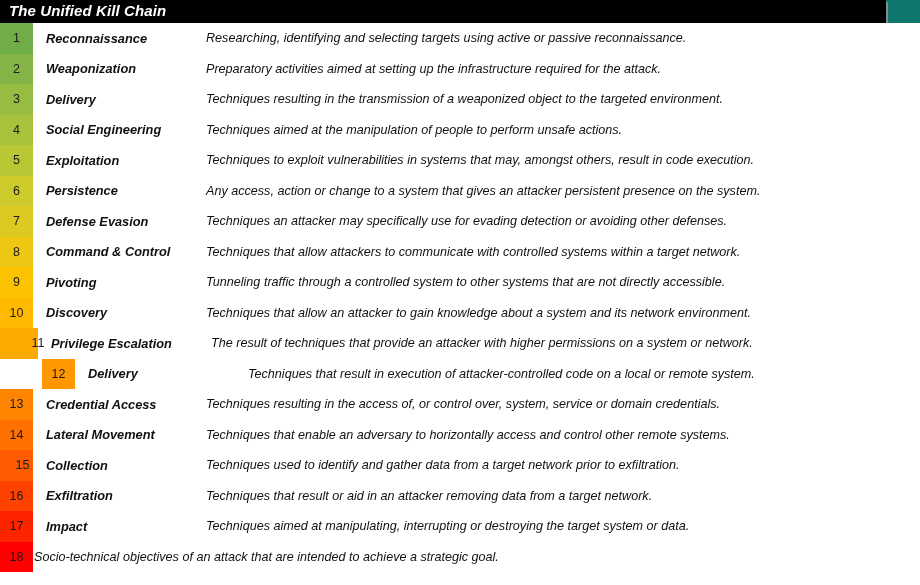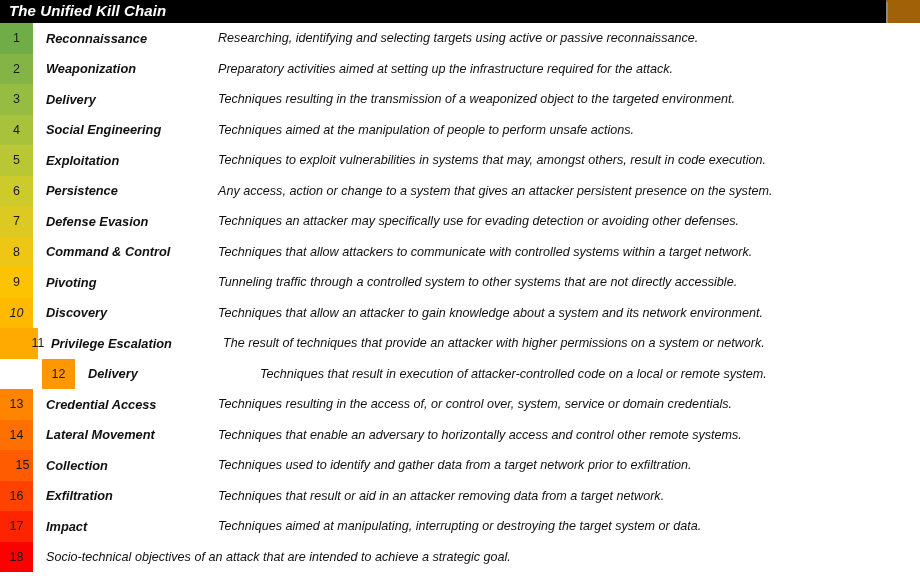--- a/index.html
+++ b/index.html
@@ -12,21 +12,21 @@
     height: 585px;
     overflow: hidden;
     font-family: "Liberation Sans", sans-serif;
     -webkit-font-smoothing: antialiased;
   }
 
   #kill-chain {
     position: relative;
     width: 920px;
     height: 523px;
-    background: #a16207;
+    background: #0f766e;
   }
 
   
   .title-bar {
     position: absolute;
     left: 0;
     top: 0;
     width: 886px;
     height: 23px;
     background: #000000;
@@ -94,21 +94,20 @@
     flex: 1 1 auto;
     padding-left: 1px;
     box-sizing: border-box;
     font-family: "Liberation Sans", sans-serif;
     font-size: 12.6px;
     font-weight: normal;
     font-style: italic;
     color: #111111;
     white-space: nowrap;
     overflow: hidden;
-    margin-left: 12px;
   }
 </style>
 </head>
 <body>
 
 <div id="kill-chain">
 
   <div class="title-bar">
     <div class="title-text">The Unified Kill Chain</div>
   </div>
@@ -153,21 +152,21 @@
         <div class="swatch" style="background: rgb(237, 199, 19);">8</div>
         <div class="phase-name">Command &amp; Control</div>
         <div class="phase-desc">Techniques that allow attackers to communicate with controlled systems within a target network.</div>
       </div>
       <div class="row">
         <div class="swatch" style="background: rgb(252, 196, 0);">9</div>
         <div class="phase-name">Pivoting</div>
         <div class="phase-desc">Tunneling traffic through a controlled system to other systems that are not directly accessible.</div>
       </div>
       <div class="row">
-        <div class="swatch" style="background: rgb(255, 186, 0); font-style: italic;">10</div>
+        <div class="swatch" style="background: rgb(255, 186, 0);">10</div>
         <div class="phase-name">Discovery</div>
         <div class="phase-desc">Techniques that allow an attacker to gain knowledge about a system and its network environment.</div>
       </div>
       <div class="row">
         <div class="swatch" style="background: rgb(255, 170, 0); padding-left: 38px;">11</div>
         <div class="phase-name">Privilege Escalation</div>
         <div class="phase-desc">The result of techniques that provide an attacker with higher permissions on a system or network.</div>
       </div>
       <div class="row">
         <div class="swatch" style="background: rgb(255, 152, 0); margin-left: 42px;">12</div>

